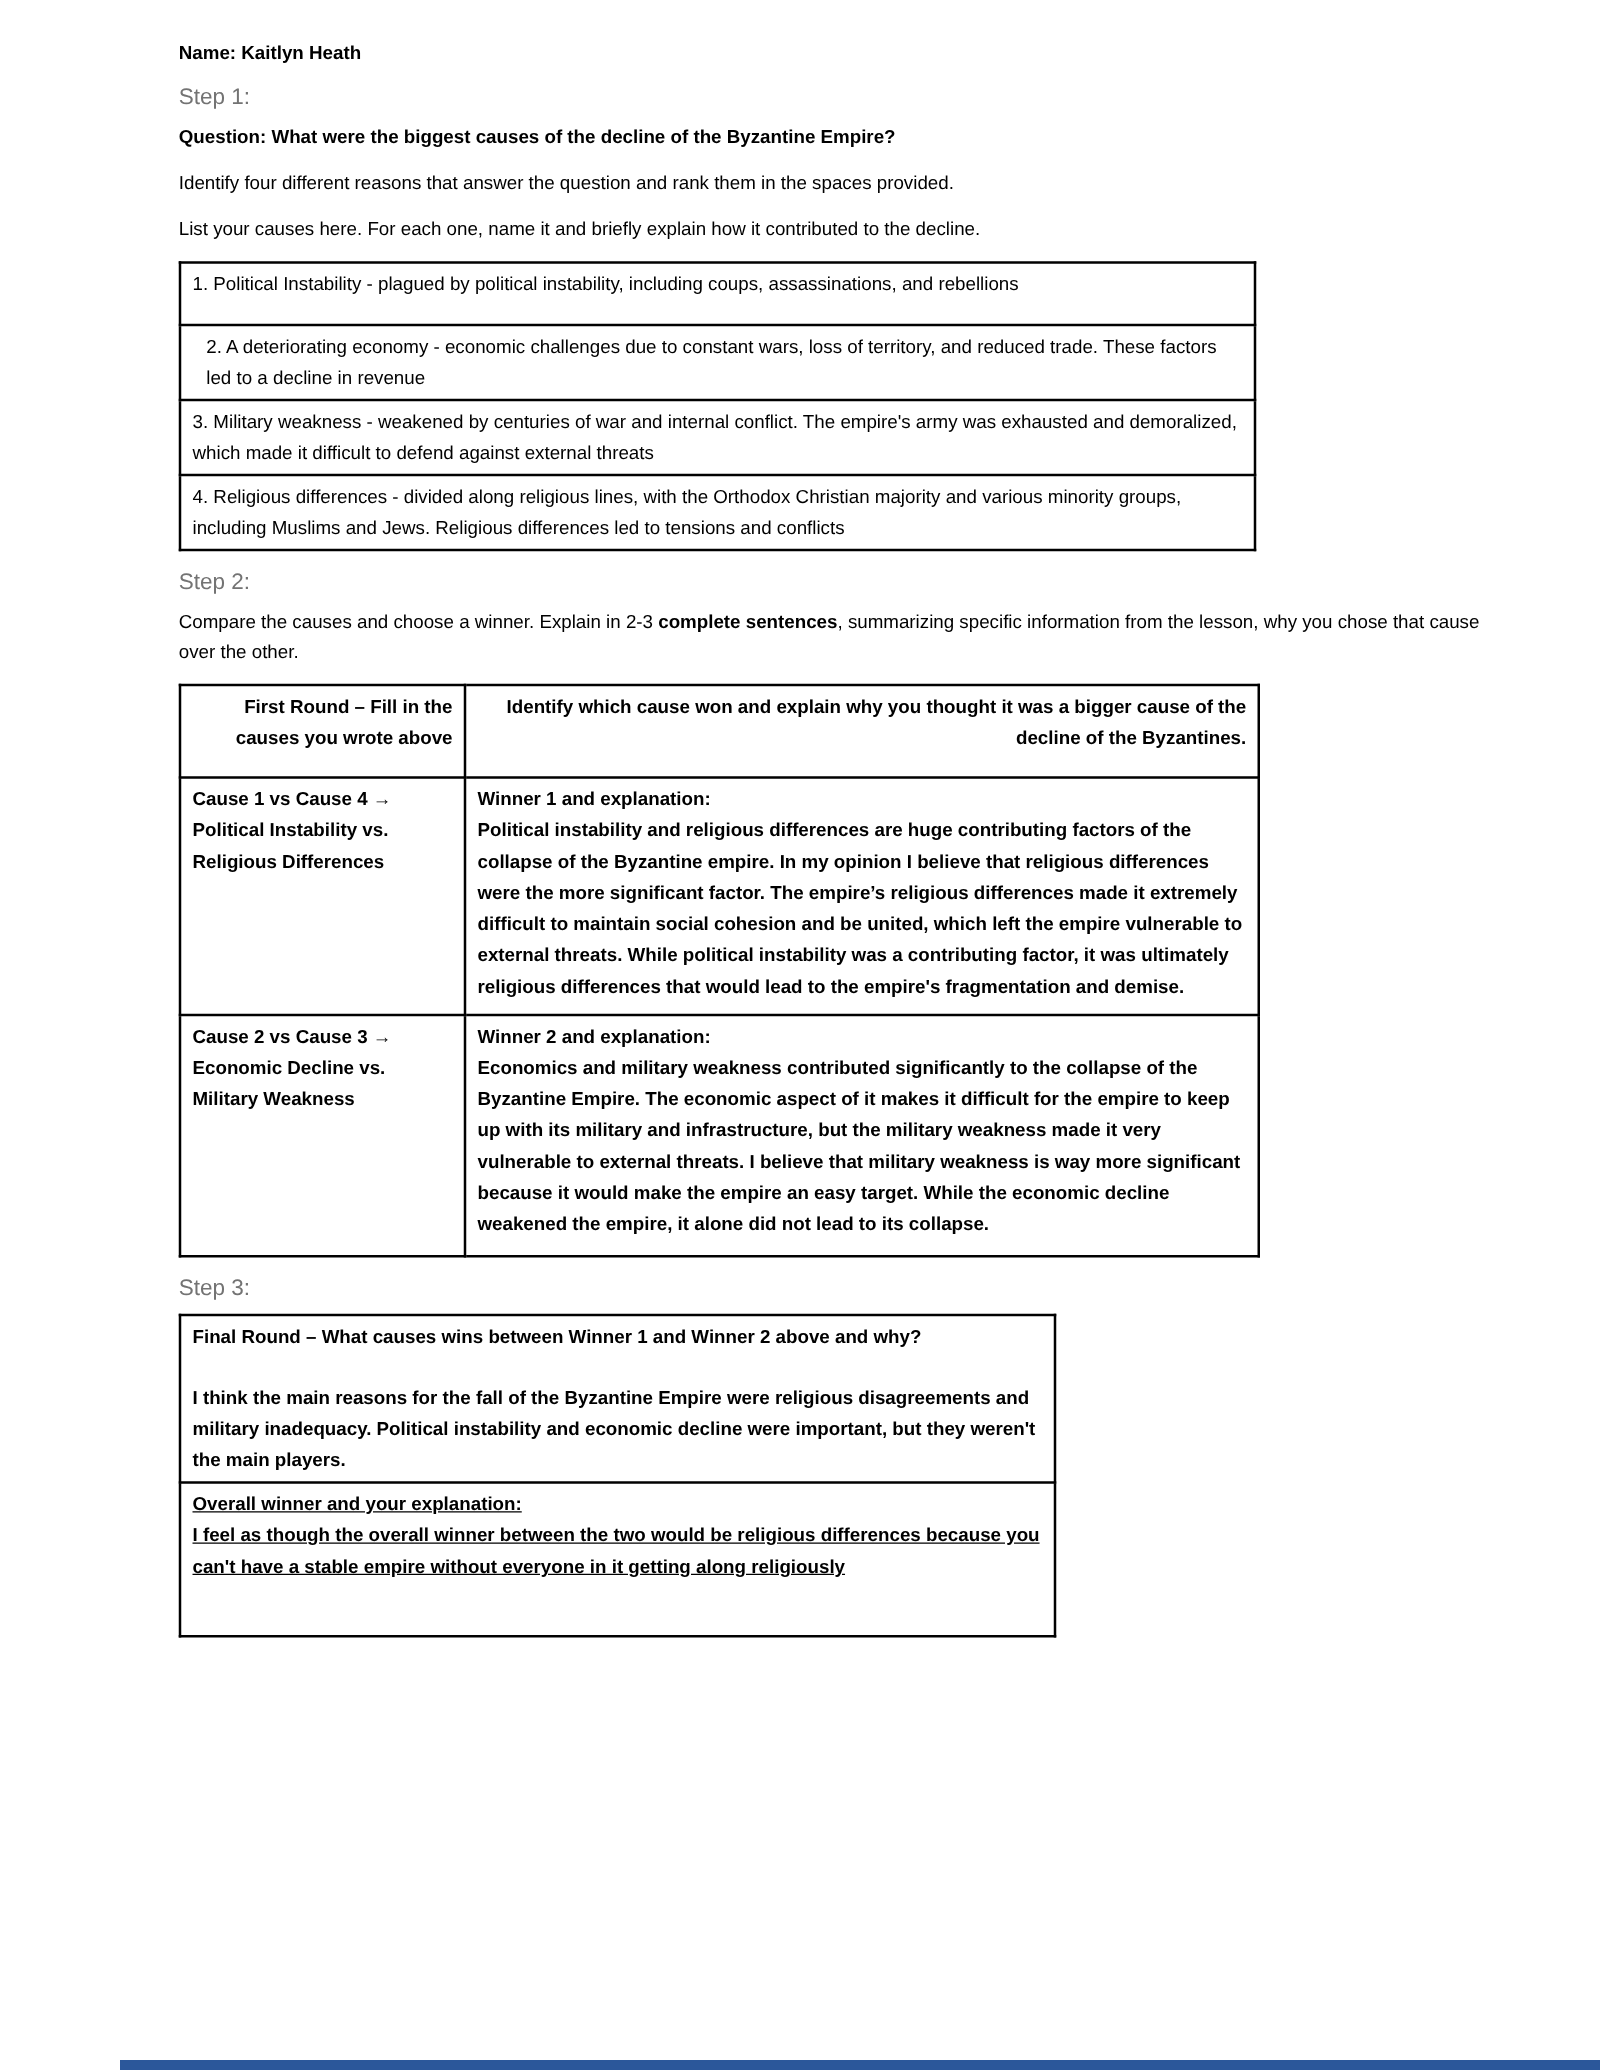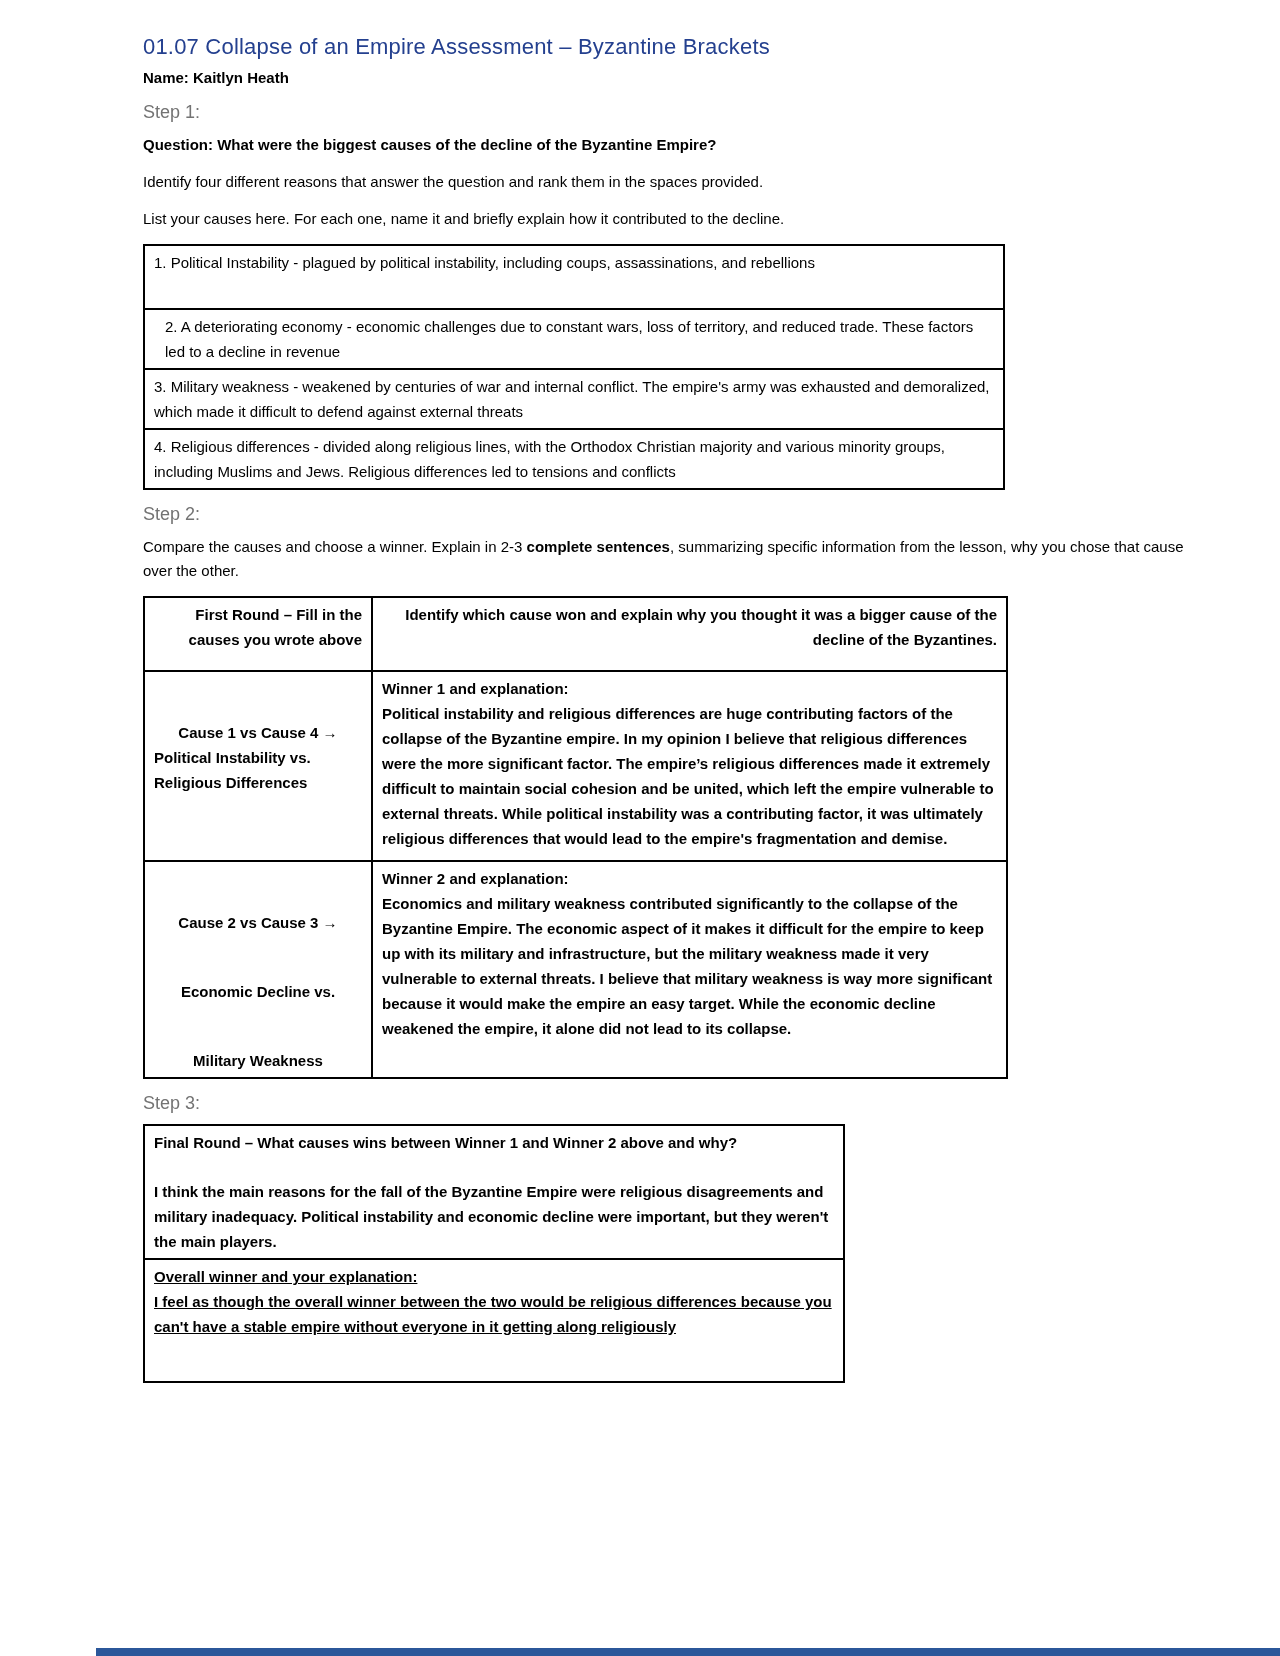--- a/index.html
+++ b/index.html
@@ -49,34 +49,34 @@
   td {
     border: 2px solid #000000;
     vertical-align: top;
     font-size: 15px;
     line-height: 25px;
     padding: 4px 9px;
   }
 
   
   .causes-table { width: 862px; }
-  .causes-table td.c1 { height: 64px; }
+  .causes-table td.c1 { height: 50px; }
   .causes-table td.c2 { height: 57px; padding-left: 20px; }
   .causes-table td.c3 { height: 57px; border-radius: 15px; }
   .causes-table td.c4 { height: 53px; }
 
   
   .bracket-table { width: 865px; }
   .bracket-table td { font-weight: 700; }
   .bracket-table .col-matchup { width: 228px; }
   .bracket-table .header-row td { height: 74px; text-align: right; }
   .bracket-table .round1 td { height: 190px; }
   .bracket-table .round2 td { height: 193px; }
   .matchup-line { display: block; }
-  .align-right { text-align: center; margin-top: 44px; }
+  .align-right { text-align: left; }
   .align-left { text-align: left; }
   .winner-label { display: block; }
   .explanation { display: block; }
 
   
   .final-table { width: 702px; }
   .final-table td { font-weight: 700; }
   .final-table .final-prompt-cell { height: 131px; }
   .final-table .overall-cell { height: 123px; text-decoration: underline; }
   .final-prompt { display: block; margin-bottom: 24px; }
@@ -88,21 +88,20 @@
     bottom: 0;
     height: 8px;
     background: #2b579a;
   }
 </style>
 </head>
 <body>
 
 <div class="content">
 
-  <h1 class="doc-title">01.07 Collapse of an Empire Assessment – Byzantine Brackets</h1>
   <div class="name-line">Name: Kaitlyn Heath</div>
 
   <h2 class="step-heading">Step 1:</h2>
   <p class="para bold">Question: What were the biggest causes of the decline of the Byzantine Empire?</p>
   <p class="para">Identify four different reasons that answer the question and rank them in the spaces provided.</p>
   <p class="para">List your causes here. For each one, name it and briefly explain how it contributed to the decline.</p>
 
   <table class="causes-table">
     <tbody>
         <tr>

